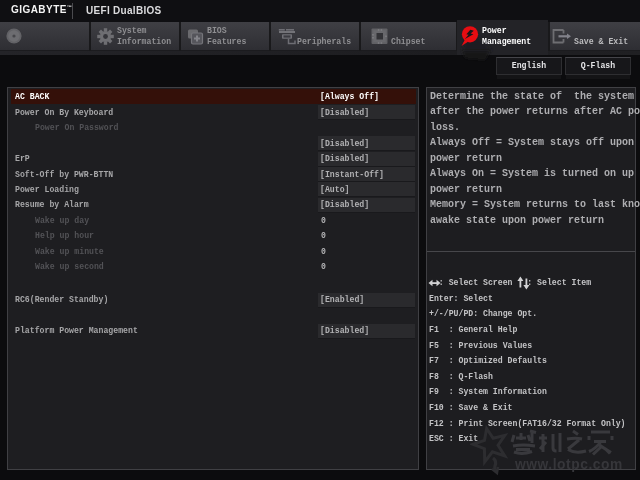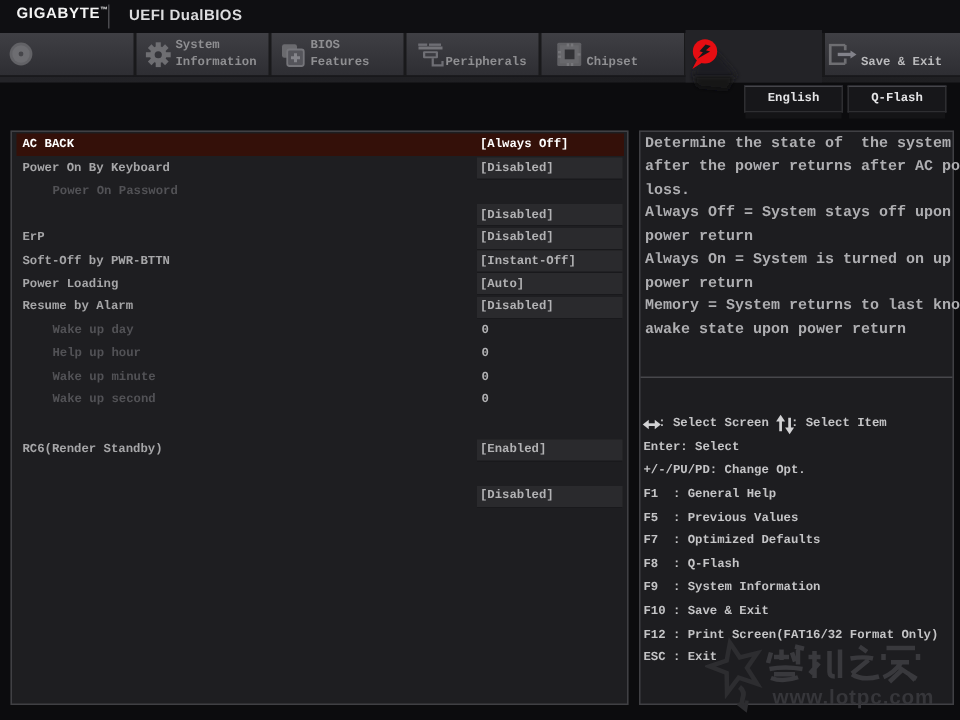--- a/index.html
+++ b/index.html
@@ -126,20 +126,24 @@
     <div class="tab" style="left:91px;width:88px">
       <span class="tx" style="left:26px;top:3px">System
 Information</span>
     </div>
     <div class="tab" style="left:361px;width:83px">
       <span class="tx" style="left:30px;top:14px">Chipset</span>
     </div>
     <div class="tab" style="left:271px;width:88px">
       <span class="tx" style="left:26px;top:14px">Peripherals</span>
     </div>
+    <div class="tab" style="left:457px;width:90px">
+      <span class="tx" style="left:25px;top:3px;color:#fdfdfd">Power
+Management</span>
+    </div>
     <div class="tab" style="left:549px;width:91px">
       <span class="tx" style="left:25px;top:14px;color:#bbbbbd">Save &amp; Exit</span>
     </div>
   </div>
   <div id="strip"></div>
   <div class="btn" style="left:496px;width:64px">English</div>
   <div class="btn" style="left:565px;width:64px">Q-Flash</div>
   <div class="btnrf" style="left:497px;width:64px"></div>
   <div class="btnrf" style="left:566px;width:64px"></div>
 
@@ -200,20 +204,21 @@
       <span class="rname dim" style="left:35px">Wake up second</span>
       <span class="vtx dim" style="left:321px">0</span>
     </div>
     <div class="row" style="top:292.1px">
       <div class="vbox" style="top:0.5px"></div>
       <span class="rname">RC6(Render Standby)</span>
       <span class="vtx">[Enabled]</span>
     </div>
     <div class="row" style="top:323.3px">
       <div class="vbox" style="top:0.5px"></div>
+      <span class="rname">Platform Power Management</span>
       <span class="vtx">[Disabled]</span>
     </div>
   </div>
   <div id="help" class="htx" style="top:88.9px;line-height:15.45px">Determine the state of  the system
 after the power returns after AC power
 loss.
 Always Off = System stays off upon
 power return
 Always On = System is turned on up
 power return

